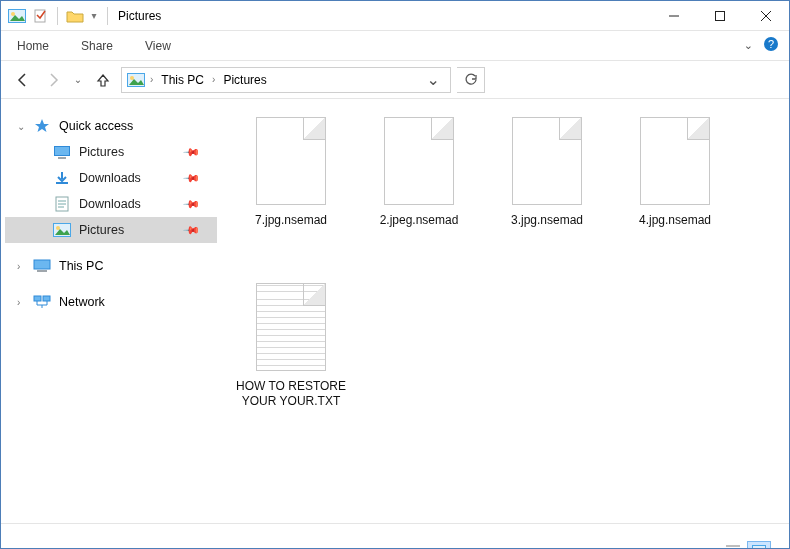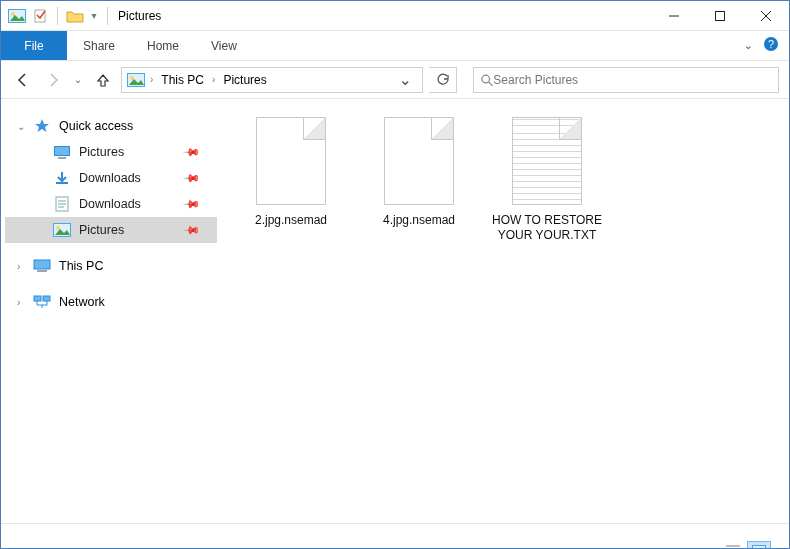--- a/index.html
+++ b/index.html
@@ -95,23 +95,22 @@
       </div>
     <div class="win-btn">
         <svg viewBox="0 0 10 10">
           <path d="M0 0 L10 10 M10 0 L0 10" stroke="#222" stroke-width="1"></path>
         </svg>
       </div>
   </div>
 </div>
 
 <div class="ribbon-tabs">
-  <div class="file-tab">File</div>
+  <div class="rtab">Home</div>
   <div class="rtab">Share</div>
-  <div class="rtab">Home</div>
   <div class="rtab">View</div>
   <div class="ribbon-right">
     <span style="color:#555;font-size:11px;">⌄</span>
     <span>
       <svg width="16" height="16" viewBox="0 0 16 16">
           <circle cx="8" cy="8" r="7" fill="#1979ca"></circle>
           <text x="8" y="12" font-size="11" text-anchor="middle" fill="#fff" font-family="Segoe UI">?</text>
         </svg>
     </span>
   </div>
@@ -150,27 +149,20 @@
     <span class="crumb">Pictures</span>
     <span class="addr-drop">⌄</span>
   </div>
   <div class="refresh">
     <svg width="14" height="14" viewBox="0 0 14 14">
         <path d="M11 3 A5 5 0 1 0 12 7" fill="none" stroke="#555" stroke-width="1.3"></path>
         <path d="M12 2 L12 6 L8 6" fill="none" stroke="#555" stroke-width="1.3"></path>
       </svg>
   </div>
 
-  <div class="search">
-    <svg width="14" height="14" viewBox="0 0 14 14">
-        <circle cx="6" cy="6" r="4" fill="none" stroke="#888" stroke-width="1.3"></circle>
-        <path d="M9 9 L13 13" stroke="#888" stroke-width="1.3"></path>
-      </svg>
-    <input type="text" placeholder="Search Pictures" style="">
-  </div>
 </div>
 
 <div class="main">
   <div class="sidebar">
     <div class="side-item">
       <span class="caret">⌄</span>
       <span class="side-ic">
           <svg width="16" height="16" viewBox="0 0 16 16">
             <path d="M8 1 L10 6 L15 6 L11 9 L12.5 14 L8 11 L3.5 14 L5 9 L1 6 L6 6 Z" fill="#3e95df"></path>
           </svg>
@@ -251,21 +243,37 @@
   </div>
 
   <div class="content">
     <div class="grid" id="file-grid">
         <div class="item">
           <div class="file-icon">
             <div class="page">
               <div class="fold"></div>
             </div>
           </div>
-          <div class="file-label">2.jpg.nsemad</div>
+          <div class="file-label">7.jpg.nsemad</div>
+        </div>
+        <div class="item">
+          <div class="file-icon">
+            <div class="page">
+              <div class="fold"></div>
+            </div>
+          </div>
+          <div class="file-label">2.jpeg.nsemad</div>
+        </div>
+        <div class="item">
+          <div class="file-icon">
+            <div class="page">
+              <div class="fold"></div>
+            </div>
+          </div>
+          <div class="file-label">3.jpg.nsemad</div>
         </div>
         <div class="item">
           <div class="file-icon">
             <div class="page">
               <div class="fold"></div>
             </div>
           </div>
           <div class="file-label">4.jpg.nsemad</div>
         </div>
         <div class="item">

